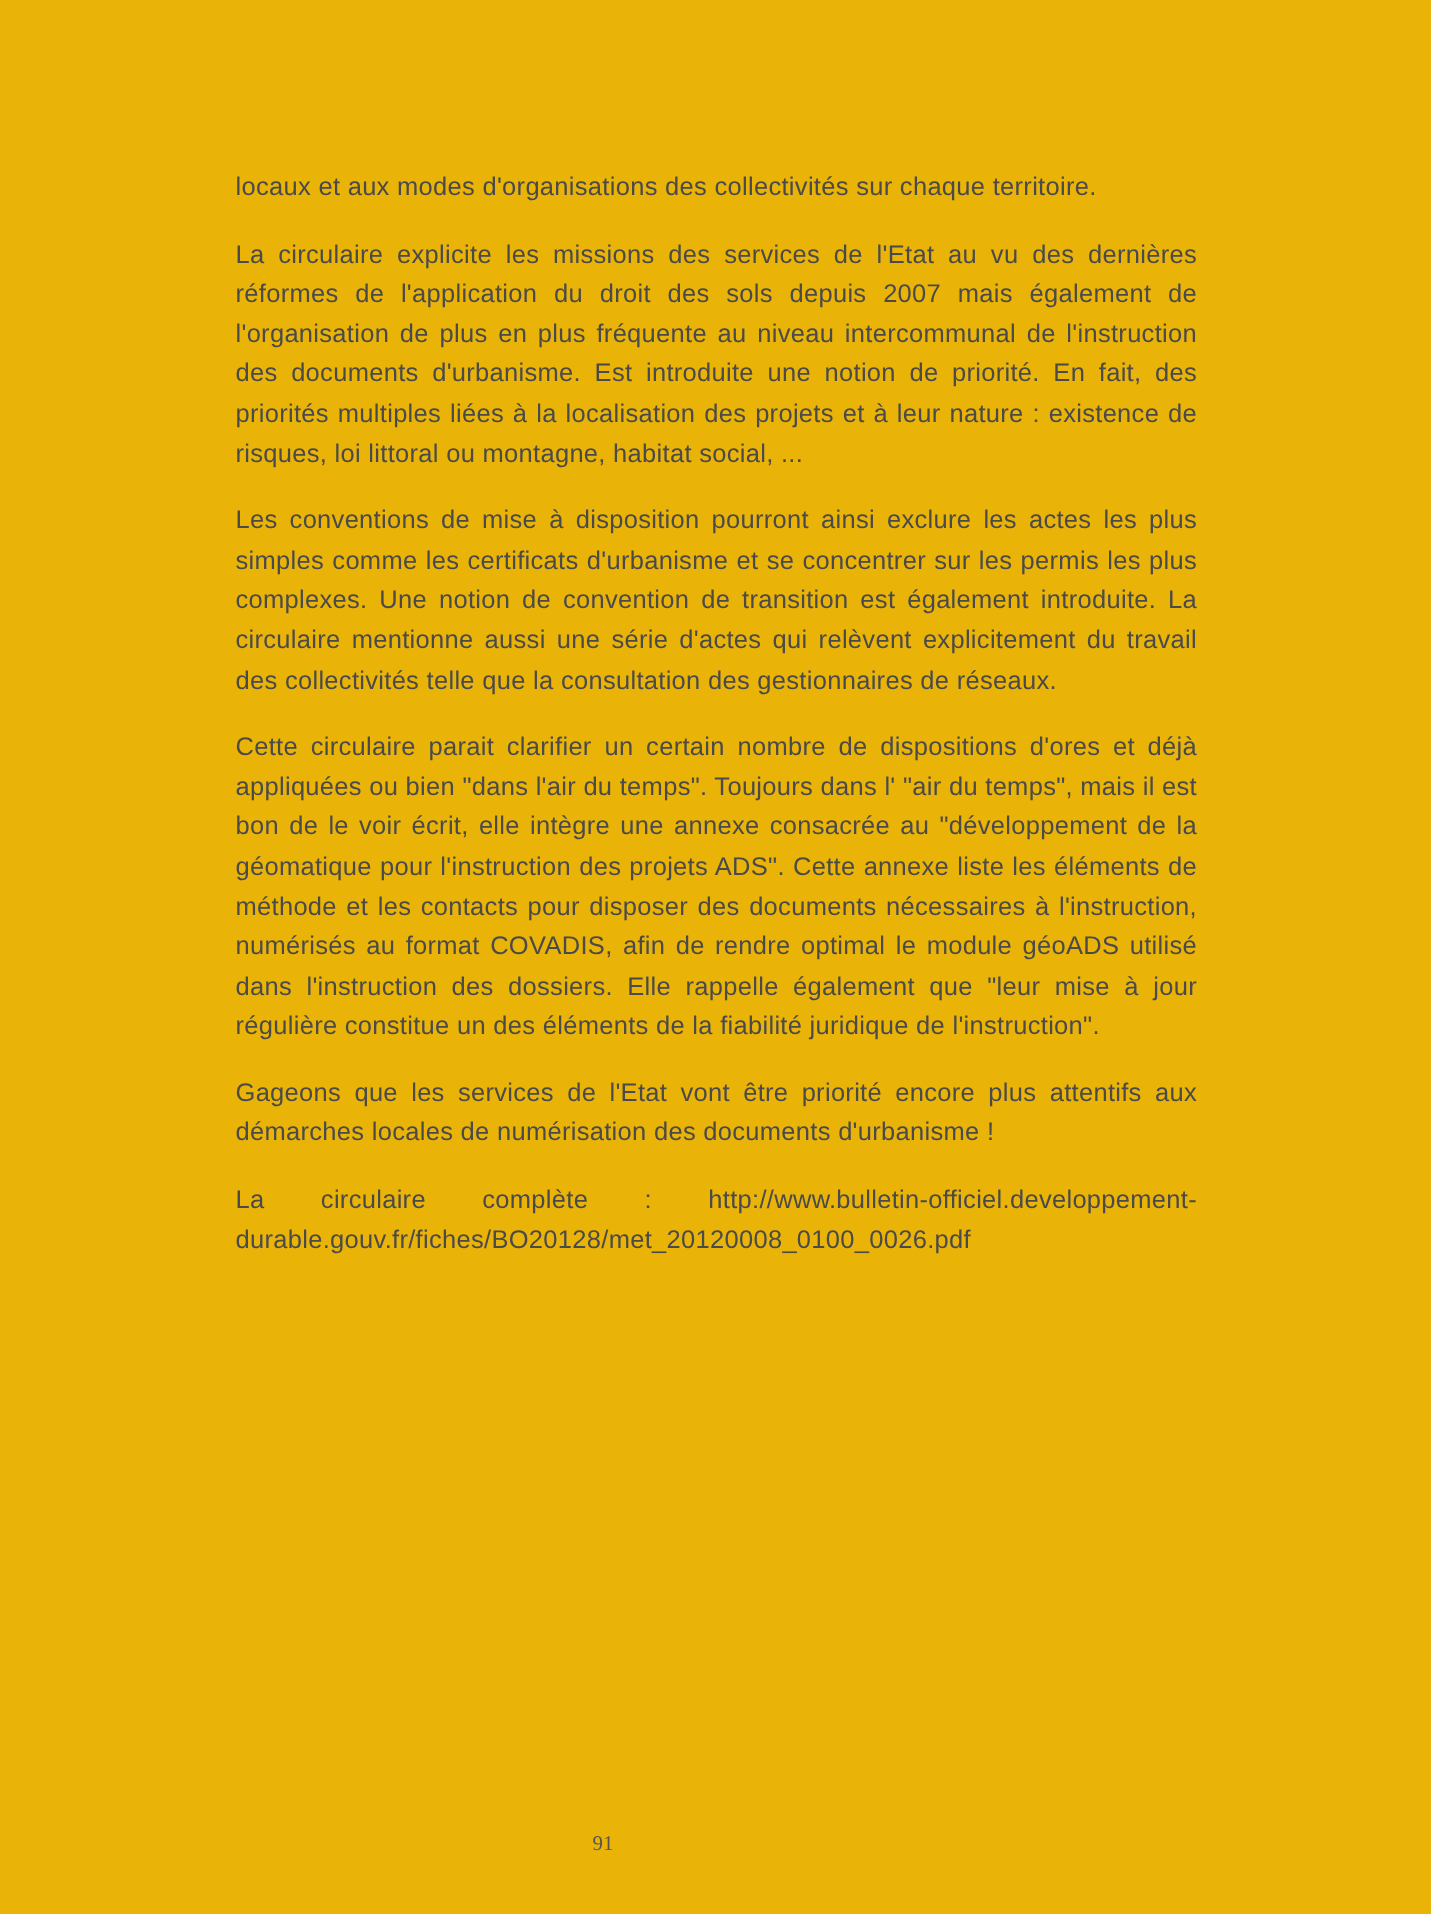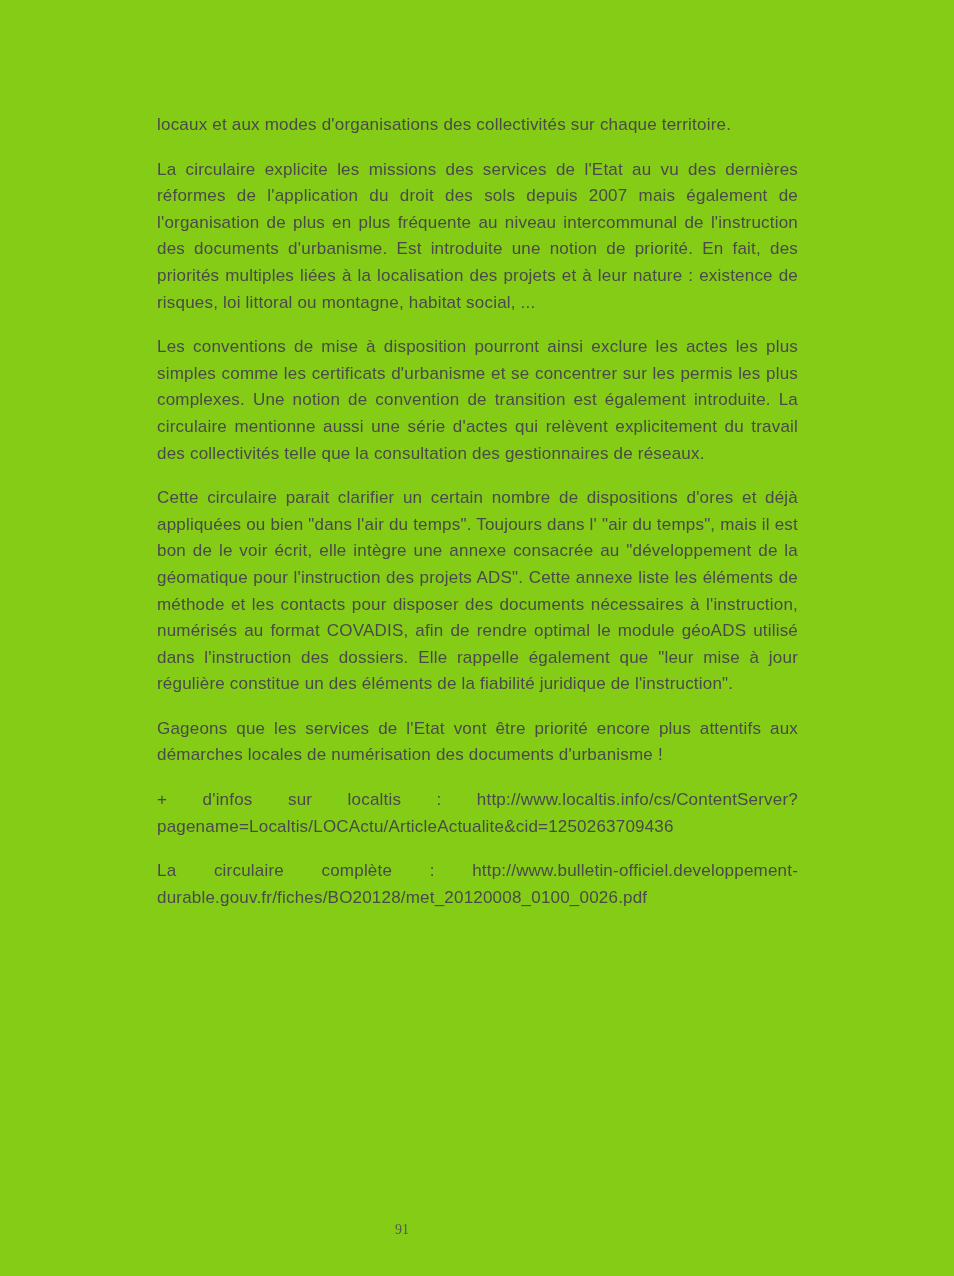--- a/index.html
+++ b/index.html
@@ -12,21 +12,21 @@
     height: 1276px;
     position: relative;
     font-family: "Liberation Sans", sans-serif;
   }
   .page {
     position: absolute;
     top: 0;
     left: 0;
     width: 954px;
     height: 1276px;
-    background: #84cc16;
+    background: #eab308;
   }
   .content {
     position: absolute;
     top: 112px;
     left: 157px;
     width: 641px;
     color: #4a4a4a;
     font-size: 17px;
     line-height: 26.6px;
     letter-spacing: 0.2px;
@@ -50,17 +50,16 @@
 </head>
 <body>
 
 <div class="page">
   <div class="content">
     <p>locaux et aux modes d'organisations des collectivités sur chaque territoire.</p>
     <p>La circulaire explicite les missions des services de l'Etat au vu des dernières réformes de l'application du droit des sols depuis 2007  mais également de l'organisation de plus en plus fréquente au niveau intercommunal de l'instruction des documents d'urbanisme. Est introduite une notion de priorité. En fait, des priorités multiples  liées à la localisation des projets et à leur nature : existence de risques, loi littoral ou montagne, habitat social, ...</p>
     <p>Les conventions de mise à disposition pourront ainsi exclure les actes les plus simples comme les certificats d'urbanisme et se concentrer sur les permis les plus complexes. Une notion de convention de transition est également introduite. La circulaire mentionne aussi une série d'actes qui relèvent explicitement du travail des collectivités telle que la consultation des gestionnaires de réseaux.</p>
     <p>Cette circulaire parait clarifier un certain nombre de dispositions d'ores et déjà appliquées ou bien "dans l'air du temps".  Toujours dans l' "air du temps", mais il est bon de le voir écrit, elle intègre une annexe consacrée au "développement de la géomatique pour l'instruction des projets ADS". Cette annexe liste les éléments de méthode et les contacts pour disposer des documents nécessaires à l'instruction, numérisés au format COVADIS, afin de rendre optimal le module géoADS utilisé dans l'instruction des dossiers. Elle rappelle également que "leur mise à jour régulière constitue un des éléments de la fiabilité juridique de l'instruction".</p>
     <p>Gageons que les services de l'Etat vont être priorité encore plus attentifs aux démarches locales de numérisation des documents d'urbanisme !</p>
-    <p>+ d'infos sur localtis : http://www.localtis.info/cs/ContentServer?pagename=Localtis/LOCActu/ArticleActualite&amp;cid=1250263709436</p>
     <p>La circulaire complète : http://www.bulletin-officiel.developpement-durable.gouv.fr/fiches/BO20128/met_20120008_0100_0026.pdf</p>
   </div>
   <div class="page-number">91</div>
 </div>
 
 </body></html>

